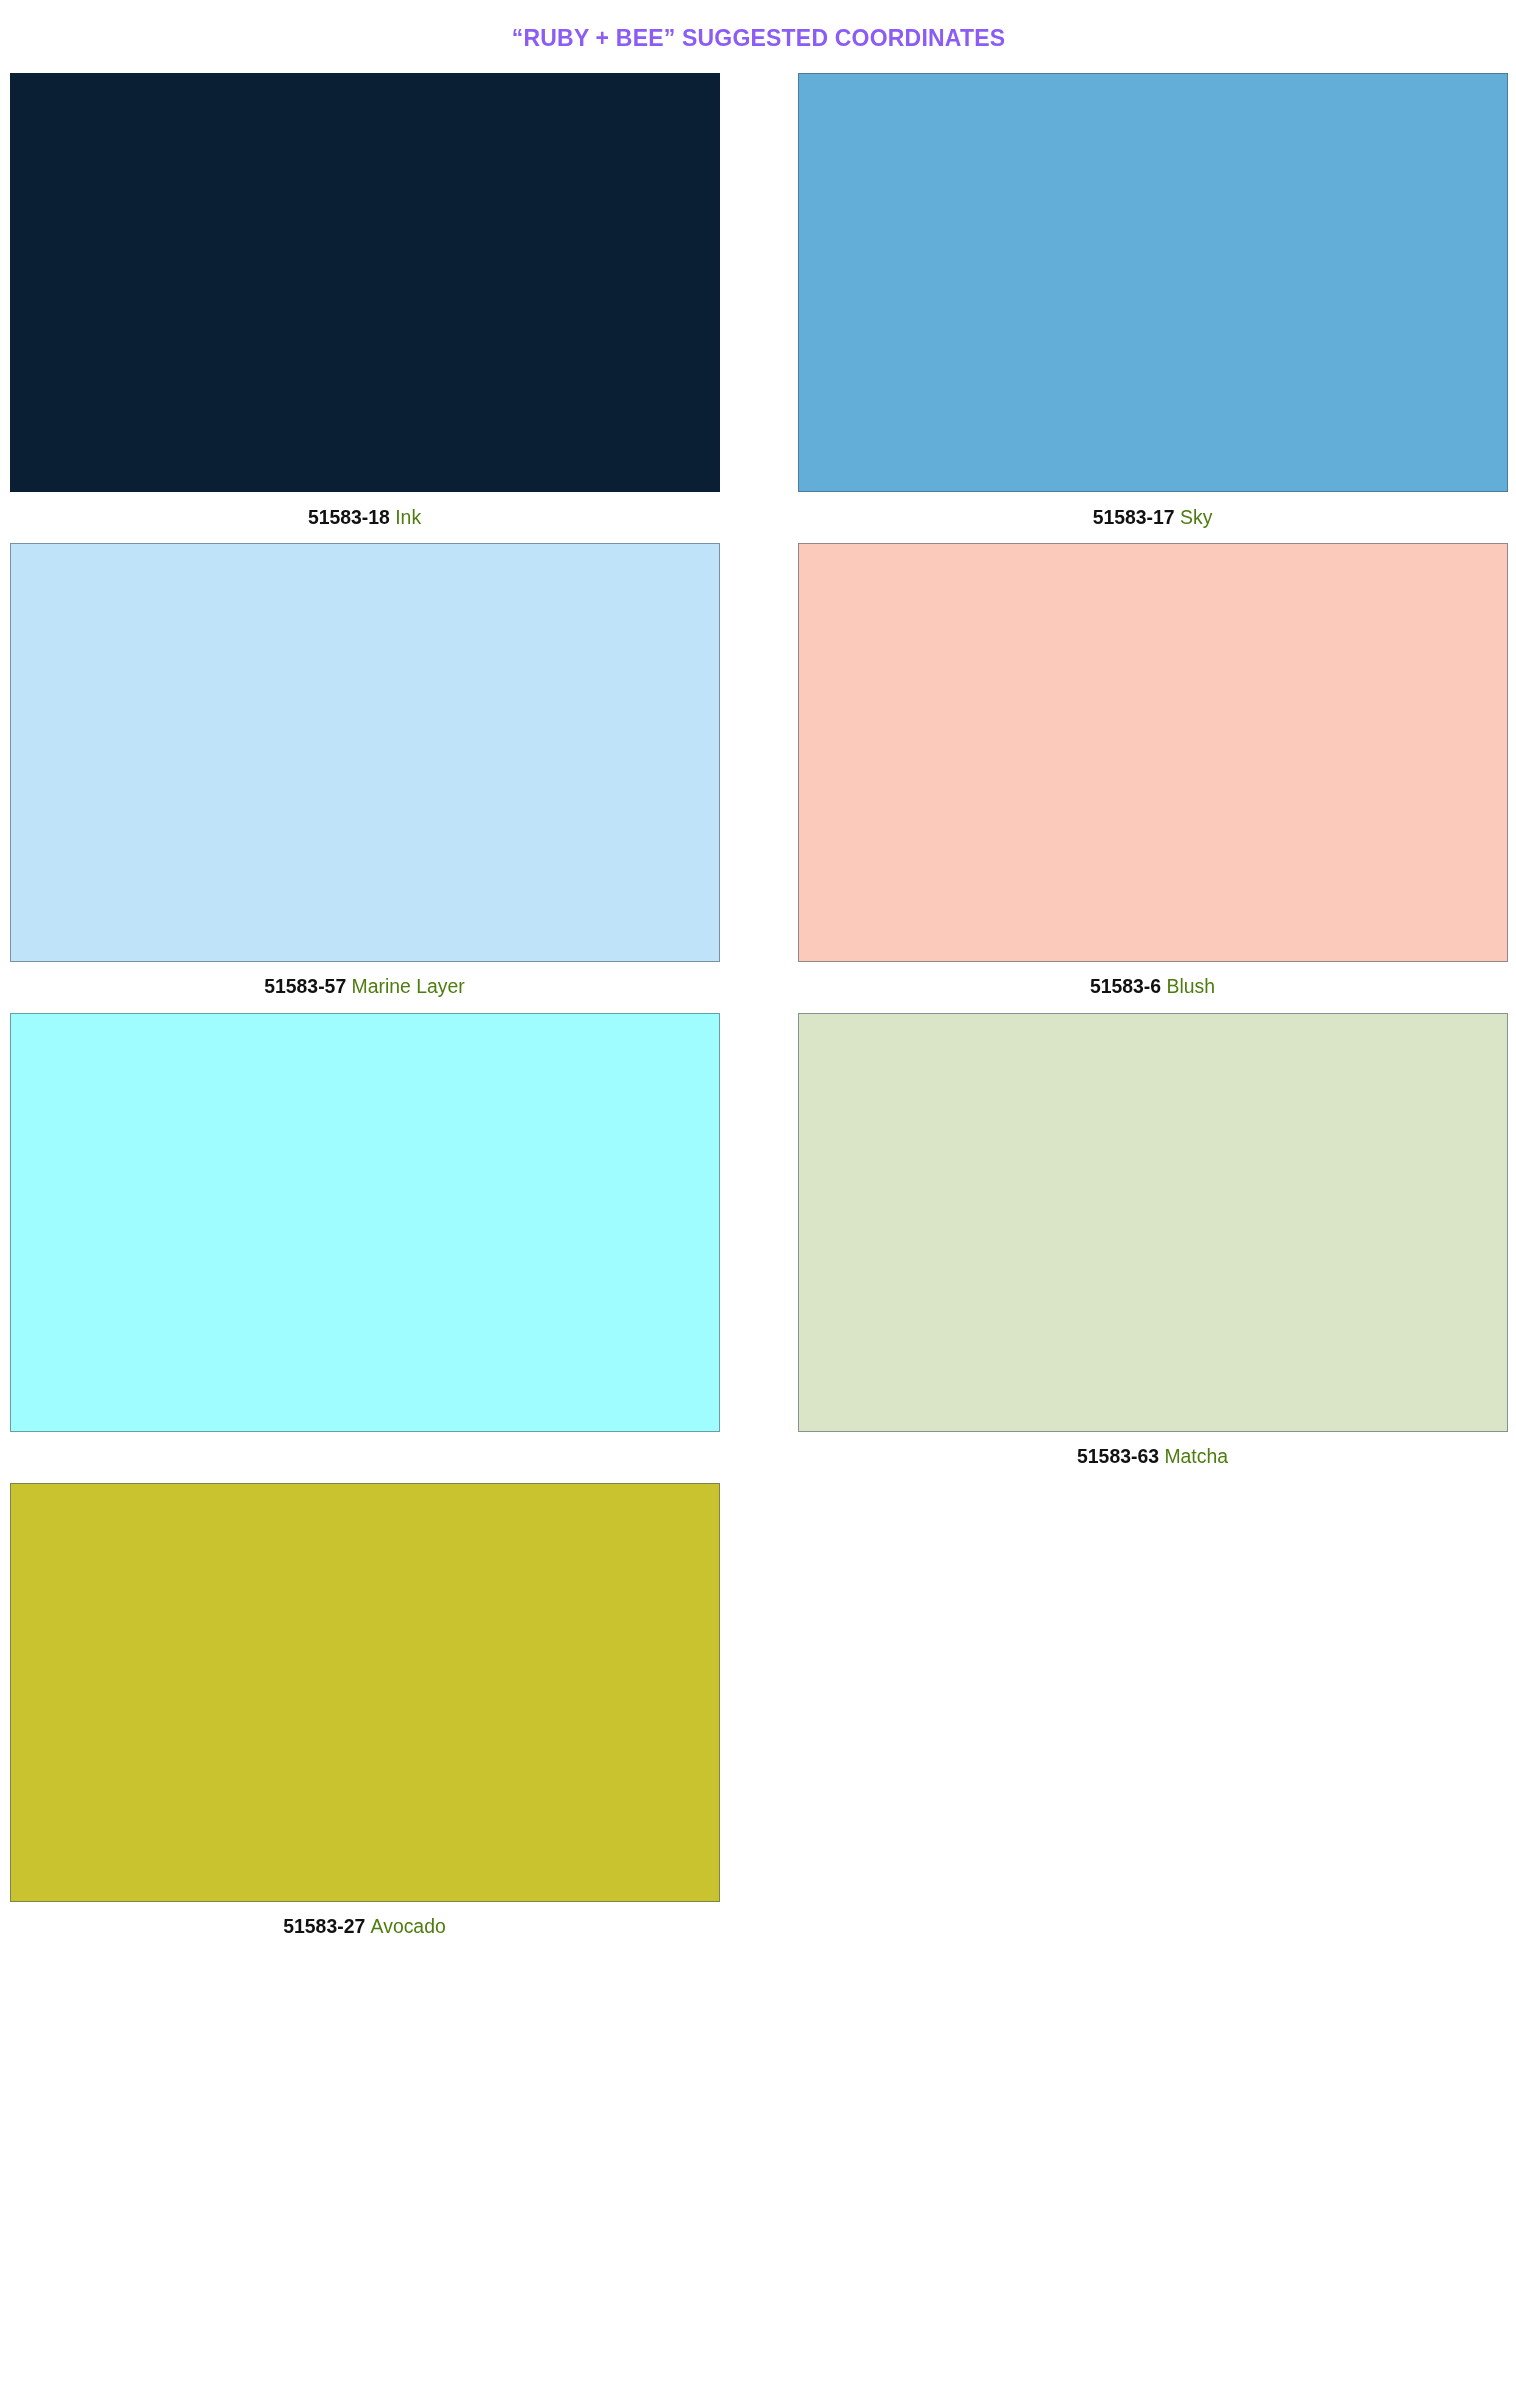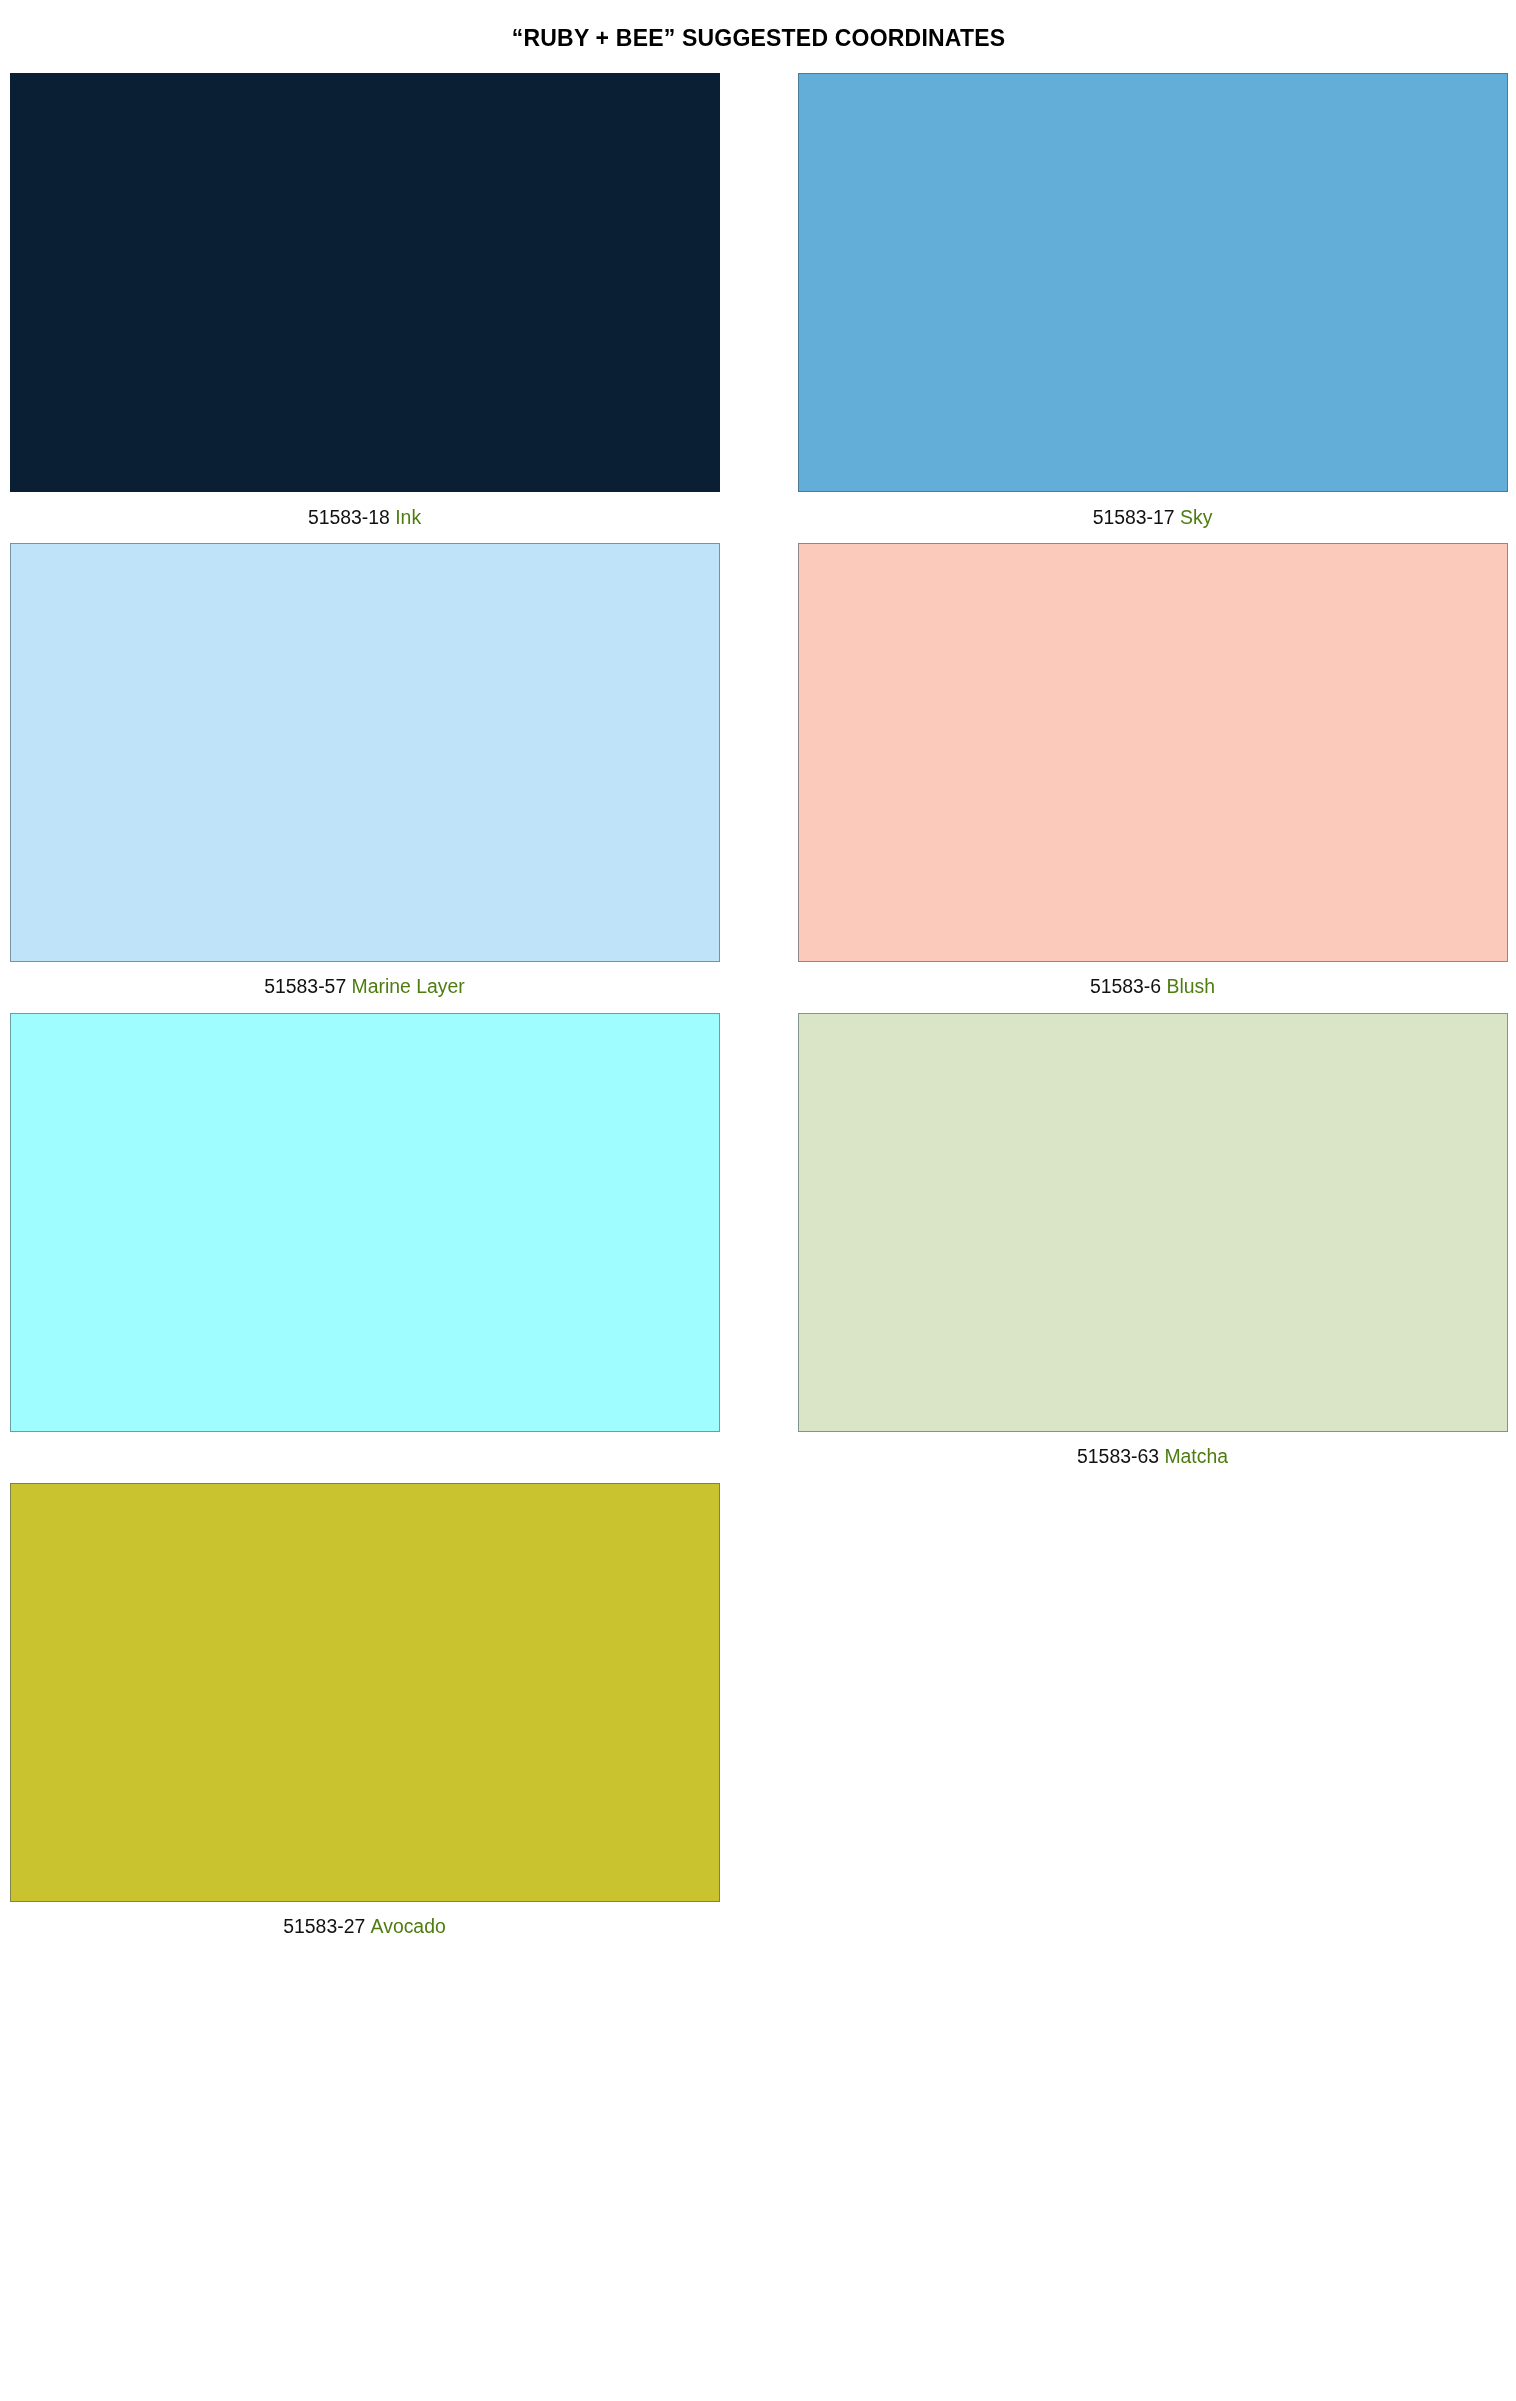--- a/index.html
+++ b/index.html
@@ -68,35 +68,35 @@
   .swatch-caption {
     text-align: center;
     font-size: 19.4px;
     line-height: 1.25;
     padding-top: 12.4px;
     padding-bottom: 11px;
     white-space: nowrap;
   }
 
   .swatch-code {
-    font-weight: 400;
+    font-weight: 700;
     color: #111111;
   }
 
   .swatch-name {
     font-weight: 400;
     color: #4d7c0f;
   }
 </style>
 </head>
 <body>
 
 <div class="page">
 
-  <h1 class="page-title" style="color: #000000;">“RUBY + BEE” SUGGESTED COORDINATES</h1>
+  <h1 class="page-title" style="color: #8b5cf6;">“RUBY + BEE” SUGGESTED COORDINATES</h1>
 
   <div class="swatch-grid">
       <div class="swatch-cell">
         <div class="swatch-chip dark" style="background-color: rgb(10, 31, 51);"></div>
         <div class="swatch-caption"><span class="swatch-code">51583-18</span>&nbsp;<span class="swatch-name">Ink</span></div>
       </div>
       <div class="swatch-cell">
         <div class="swatch-chip" style="background-color: rgb(99, 173, 217);"></div>
         <div class="swatch-caption"><span class="swatch-code">51583-17</span>&nbsp;<span class="swatch-name">Sky</span></div>
       </div>

